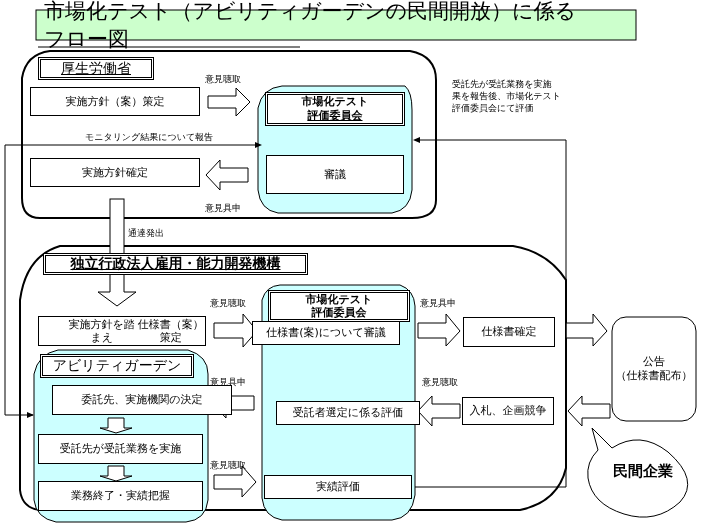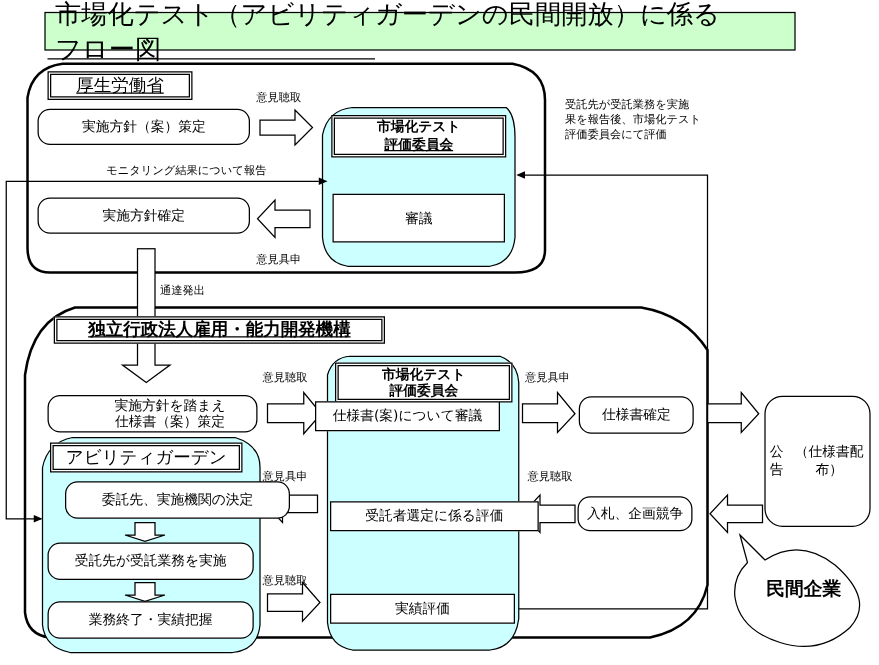--- a/index.html
+++ b/index.html
@@ -1,21 +1,21 @@
 <!DOCTYPE html>
 <html><head>
 <meta charset="utf-8">
 <style>
   html,body{margin:0;padding:0;background:#fff;}
   body{width:703px;height:532px;position:relative;overflow:hidden;font-family:"DejaVu Sans",sans-serif;color:#000;}
   .abs{position:absolute;box-sizing:border-box;}
   .t{font-size:11px;line-height:14px;text-align:center;}
   .small{font-size:9px;line-height:12px;}
   .box{border:1px solid #000;background:#fff;display:flex;align-items:center;justify-content:center;text-align:center;}
-  .rbox{border:1px solid #000;border-radius:10px;background:#fff;display:flex;align-items:center;justify-content:center;text-align:center;}
+  .rbox{border:1px solid #000;border-radius:0;background:#fff;display:flex;align-items:center;justify-content:center;text-align:center;}
   .dbl{border:3px double #000;background:#fff;display:flex;align-items:center;justify-content:center;}
   svg{position:absolute;left:0;top:0;}
 </style>
 </head>
 <body>
 
 <svg width="703" height="532">
 
   <rect x="36" y="10" width="600" height="30" fill="#ccffcc" stroke="#000" stroke-width="1"></rect>
   <line x1="38" y1="47" x2="300" y2="47" stroke="#000" stroke-width="1"></line>
@@ -86,45 +86,45 @@
   <div>受託先が受託業務を実施</div>
   <div>果を報告後、市場化テスト</div>
   <div>評価委員会にて評価</div>
 </div>
 
 <div class="abs small" style="left:128px;top:227px;">通達発出</div>
 
 <div class="abs dbl" style="left:43px;top:253px;width:265px;height:22px;font-size:14px;font-weight:bold;text-decoration:underline;">独立行政法人雇用・能力開発機構</div>
 
 <div class="abs small" style="left:210px;top:297px;">意見聴取</div>
-<div class="abs rbox t" style="left:38px;top:316px;width:168px;height:30px;flex-direction:column;line-height:13px;padding-left:28px;">
+<div class="abs rbox t" style="left:38px;top:316px;width:168px;height:30px;flex-direction:row;line-height:13px;padding-left:28px;">
   <span>実施方針を踏まえ</span>
   <span>仕様書（案）策定</span>
 </div>
 
 <div class="abs dbl t" style="left:268px;top:290px;width:142px;height:32px;font-weight:bold;flex-direction:column;line-height:13px;">
   <span>市場化テスト</span>
   <span>評価委員会</span>
 </div>
 <div class="abs box t" style="left:252px;top:321px;width:148px;height:24px;">仕様書(案)について審議</div>
 
 <div class="abs small" style="left:420px;top:297px;">意見具申</div>
 <div class="abs rbox t" style="left:463px;top:317px;width:92px;height:30px;">仕様書確定</div>
 
-<div class="abs t" style="left:612px;top:355px;width:84px;flex-direction:row;display:flex;">
+<div class="abs t" style="left:612px;top:355px;width:84px;flex-direction:column;display:flex;">
   <span>公告</span>
   <span>（仕様書配布）</span>
 </div>
 
 <div class="abs dbl" style="left:40px;top:354px;width:154px;height:24px;font-size:14px;font-weight:normal;">アビリティガーデン</div>
 <div class="abs small" style="left:210px;top:376px;">意見具申</div>
 <div class="abs small" style="left:422px;top:376px;">意見聴取</div>
 
 <div class="abs rbox t" style="left:52px;top:385px;width:180px;height:30px;">委託先、実施機関の決定</div>
-<div class="abs box t" style="left:264px;top:401px;width:167px;height:24px;text-align:center;">受託者選定に係る評価</div>
+<div class="abs box t" style="left:276px;top:401px;width:144px;height:24px;text-align:center;">受託者選定に係る評価</div>
 <div class="abs rbox t" style="left:462px;top:397px;width:92px;height:28px;">入札、企画競争</div>
 
 <div class="abs rbox t" style="left:38px;top:434px;width:165px;height:30px;">受託先が受託業務を実施</div>
 <div class="abs small" style="left:210px;top:459px;">意見聴取</div>
 
 <div class="abs rbox t" style="left:38px;top:481px;width:165px;height:30px;">業務終了・実績把握</div>
 <div class="abs box t" style="left:264px;top:475px;width:148px;height:24px;">実績評価</div>
 
 <div class="abs" style="left:598px;top:462px;width:90px;text-align:center;font-size:15px;font-weight:bold;">民間企業</div>
 

